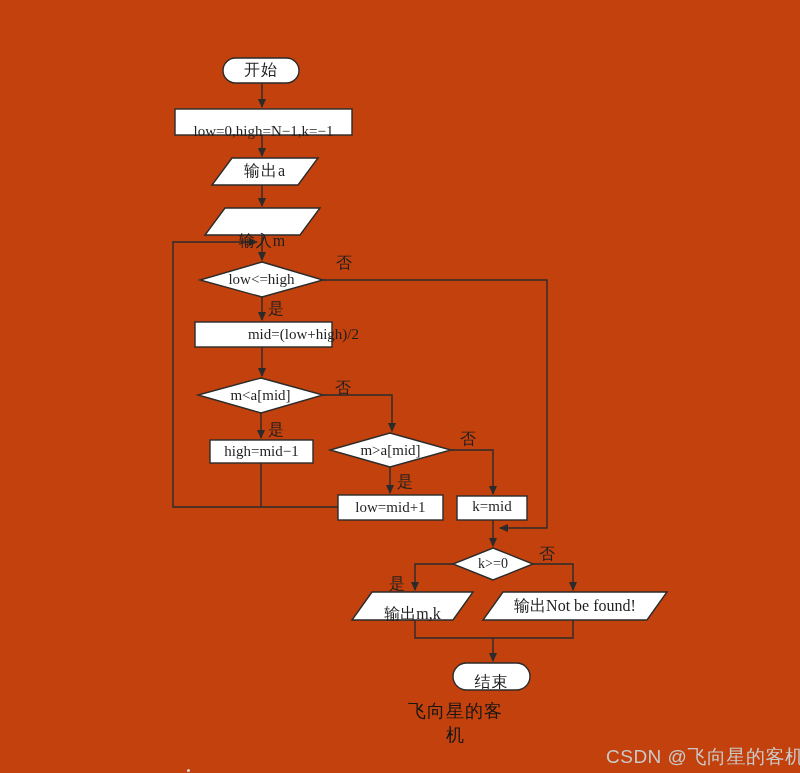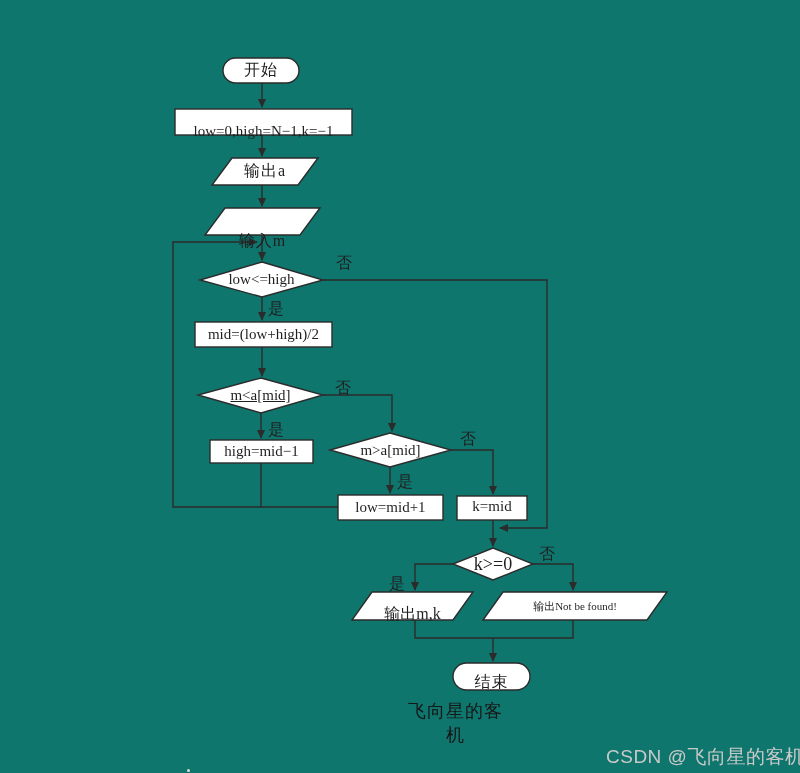--- a/index.html
+++ b/index.html
@@ -1,16 +1,16 @@
 <!DOCTYPE html>
 <html><head>
 <meta charset="utf-8">
 <style>
   html,body{margin:0;padding:0;background:#ffffff;}
-  #page{position:relative;width:800px;height:773px;background:#0f766e;overflow:hidden;
+  #page{position:relative;width:800px;height:773px;background:#c2410c;overflow:hidden;
         font-family:"Liberation Serif","DejaVu Serif",serif;color:#1f1f1f;}
   #canvas{position:absolute;left:0;top:0;}
   .node-text{position:absolute;display:flex;align-items:center;justify-content:center;
              font-size:15px;white-space:nowrap;color:#1f1f1f;}
   .cjk{font-size:16px;letter-spacing:1px;}
   .branch-label{position:absolute;font-size:16px;color:#1f1f1f;white-space:nowrap;}
   .caption{position:absolute;left:403px;top:699px;width:105px;text-align:center;
            font-size:18px;letter-spacing:1px;color:#161616;}
   .watermark{position:absolute;left:606px;top:744px;font-family:"Liberation Sans","DejaVu Sans",sans-serif;
              font-size:19px;color:#c9c9c9;letter-spacing:0.5px;white-space:nowrap;}
@@ -66,29 +66,29 @@
       <polygon points="503,592 667,592 647,620 483,620"></polygon>
       <rect x="453" y="663" width="77" height="27" rx="13.5"></rect>
     </g>
   </svg>
 
   <div class="node-text cjk" style="left:223px;top:58px;width:76px;height:25px;">开始</div>
   <div class="node-text" style="left:175px;top:109px;width:177px;height:44px;">low=0,high=N−1,k=−1</div>
   <div class="node-text cjk" style="left:212px;top:158px;width:106px;height:27px;">输出a</div>
   <div class="node-text cjk" style="left:205px;top:208px;width:115px;height:27px;margin-top:20px;">输入m</div>
   <div class="node-text" style="left:200px;top:262px;width:123px;height:35px;">low&lt;=high</div>
-  <div class="node-text" style="left:195px;top:322px;width:137px;height:25px;">mid=(low+high)/2</div>
-  <div class="node-text" style="left:198px;top:378px;width:125px;height:35px;text-decoration:underline;">m&lt;a[mid]</div>
+  <div class="node-text" style="left:195px;top:322px;width:137px;height:25px;padding-left:40px;">mid=(low+high)/2</div>
+  <div class="node-text" style="left:198px;top:378px;width:125px;height:35px;">m&lt;a[mid]</div>
   <div class="node-text" style="left:210px;top:440px;width:103px;height:23px;">high=mid−1</div>
   <div class="node-text" style="left:330px;top:433px;width:121px;height:34px;">m&gt;a[mid]</div>
   <div class="node-text" style="left:338px;top:495px;width:105px;height:25px;">low=mid+1</div>
   <div class="node-text" style="left:457px;top:496px;width:70px;height:20px;">k=mid</div>
-  <div class="node-text" style="left:453px;top:548px;width:80px;height:32px;font-size:18px;">k&gt;=0</div>
+  <div class="node-text" style="left:453px;top:548px;width:80px;height:32px;font-size:14px;">k&gt;=0</div>
   <div class="node-text cjk" style="left:352px;top:592px;width:121px;height:44px;letter-spacing:0;">输出m,k</div>
-  <div class="node-text" style="left:483px;top:592px;width:184px;height:28px;font-size:11px;">输出Not be found!</div>
+  <div class="node-text" style="left:483px;top:592px;width:184px;height:28px;font-size:16px;">输出Not be found!</div>
   <div class="node-text cjk" style="left:453px;top:663px;width:77px;height:38px;">结束</div>
 
   <div class="branch-label" style="left:336px;top:253px;">否</div>
   <div class="branch-label" style="left:268px;top:299px;">是</div>
   <div class="branch-label" style="left:335px;top:378px;">否</div>
   <div class="branch-label" style="left:268px;top:420px;">是</div>
   <div class="branch-label" style="left:460px;top:429px;">否</div>
   <div class="branch-label" style="left:397px;top:472px;">是</div>
   <div class="branch-label" style="left:539px;top:544px;">否</div>
   <div class="branch-label" style="left:389px;top:574px;">是</div>

